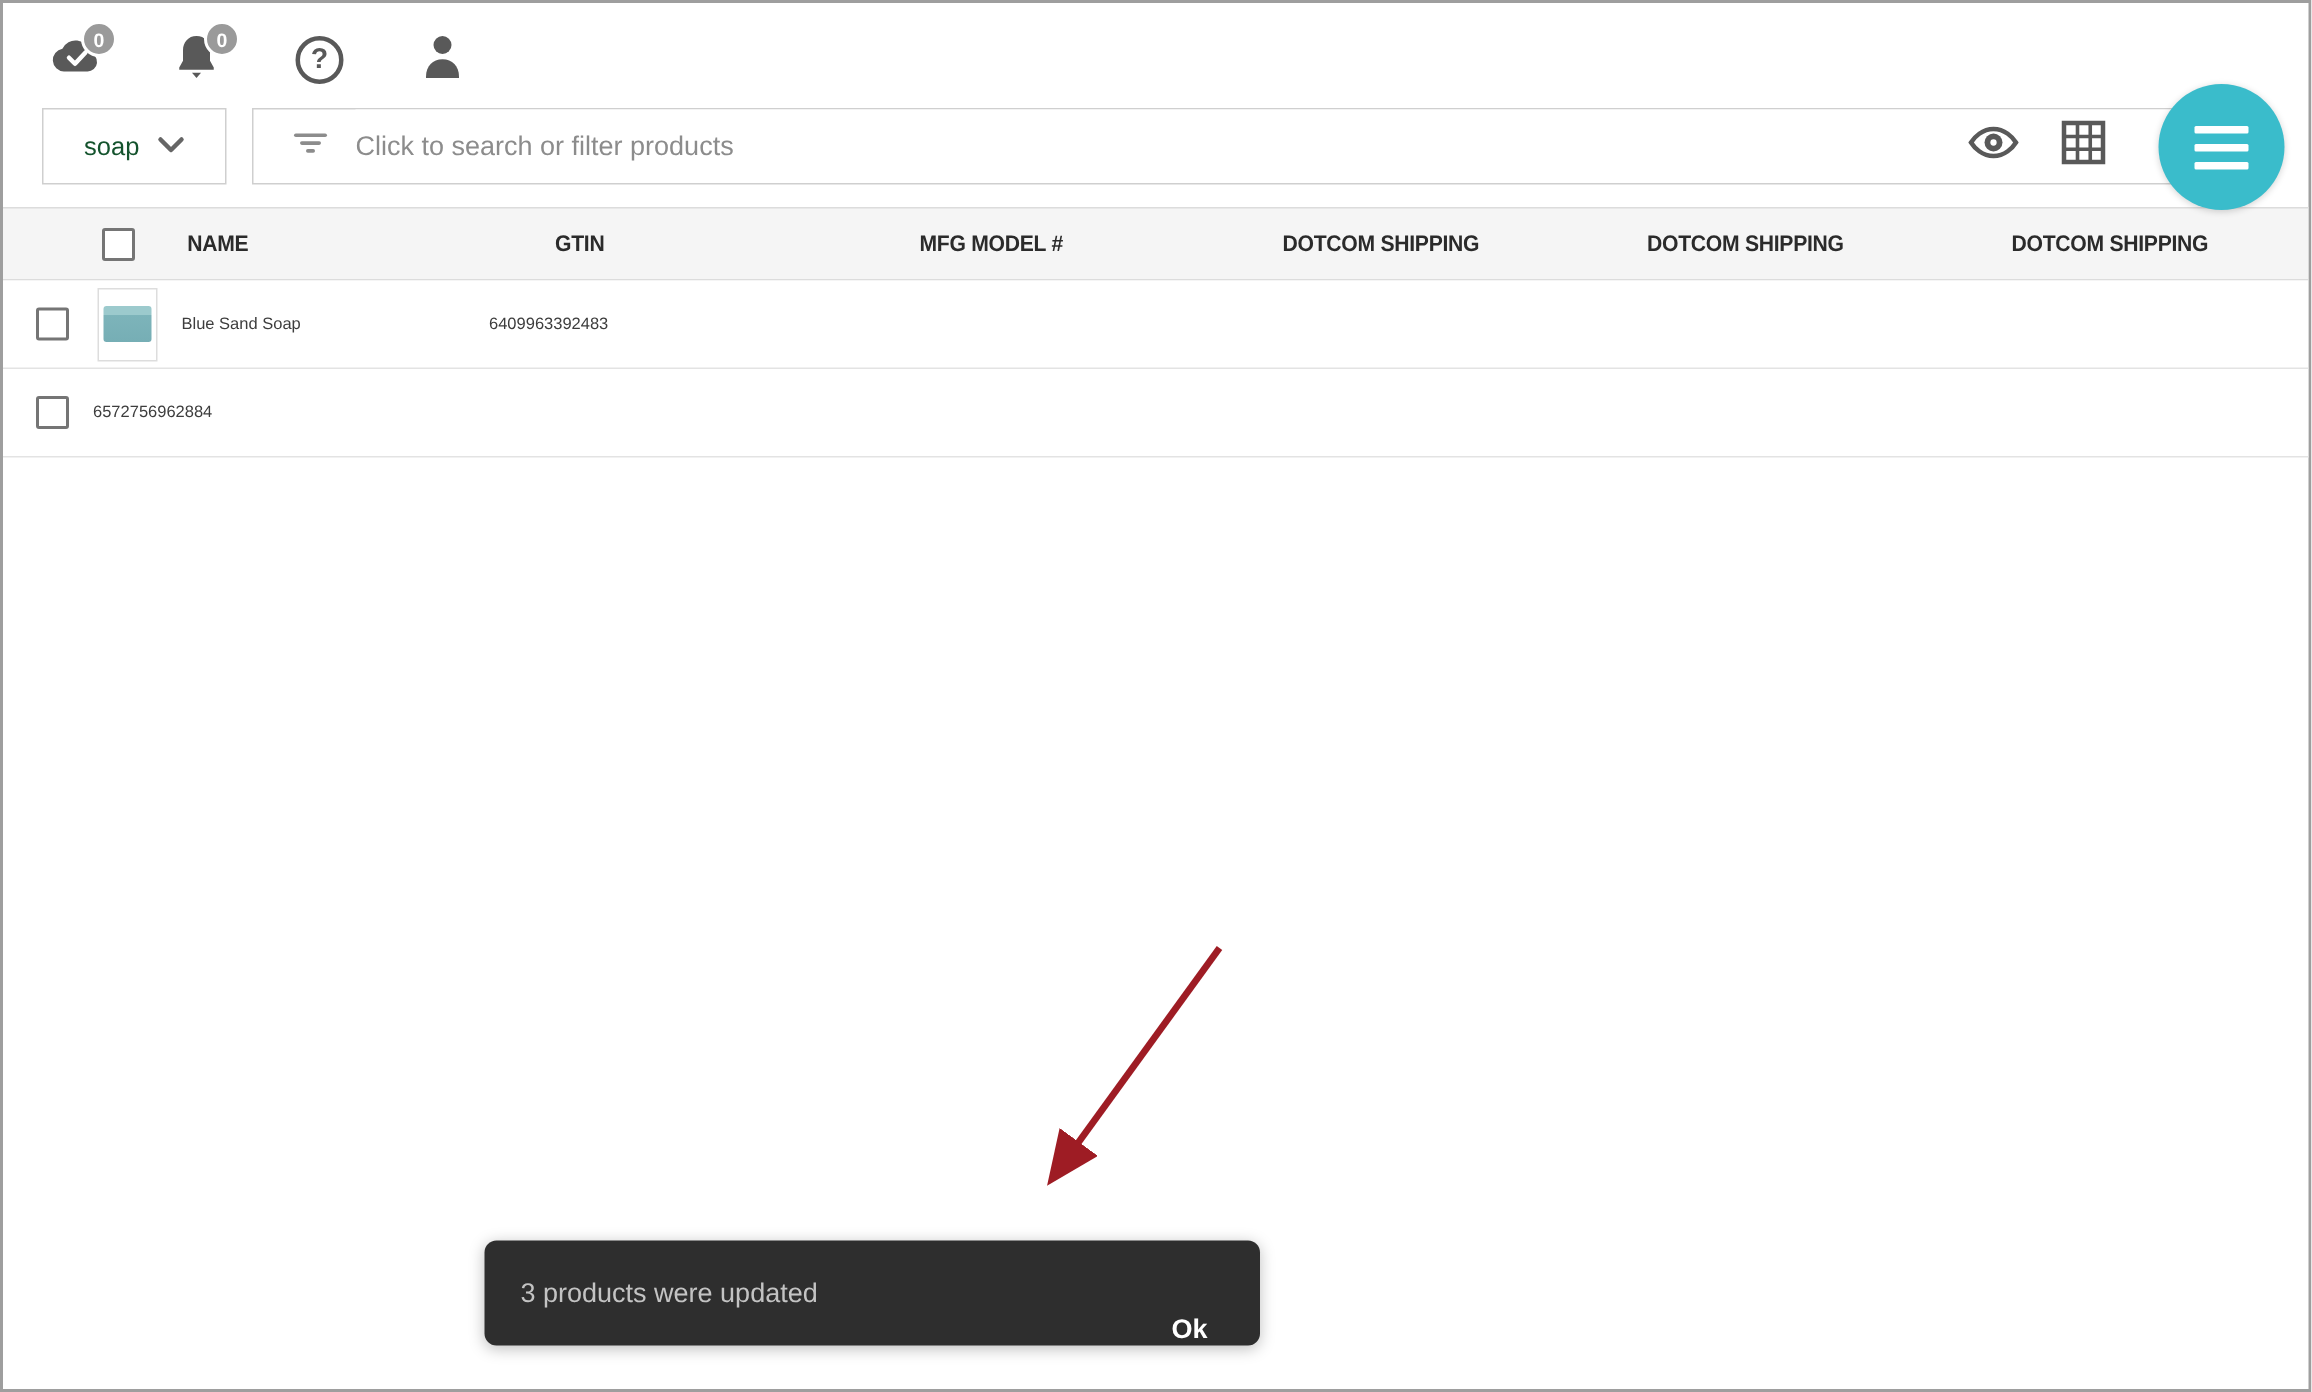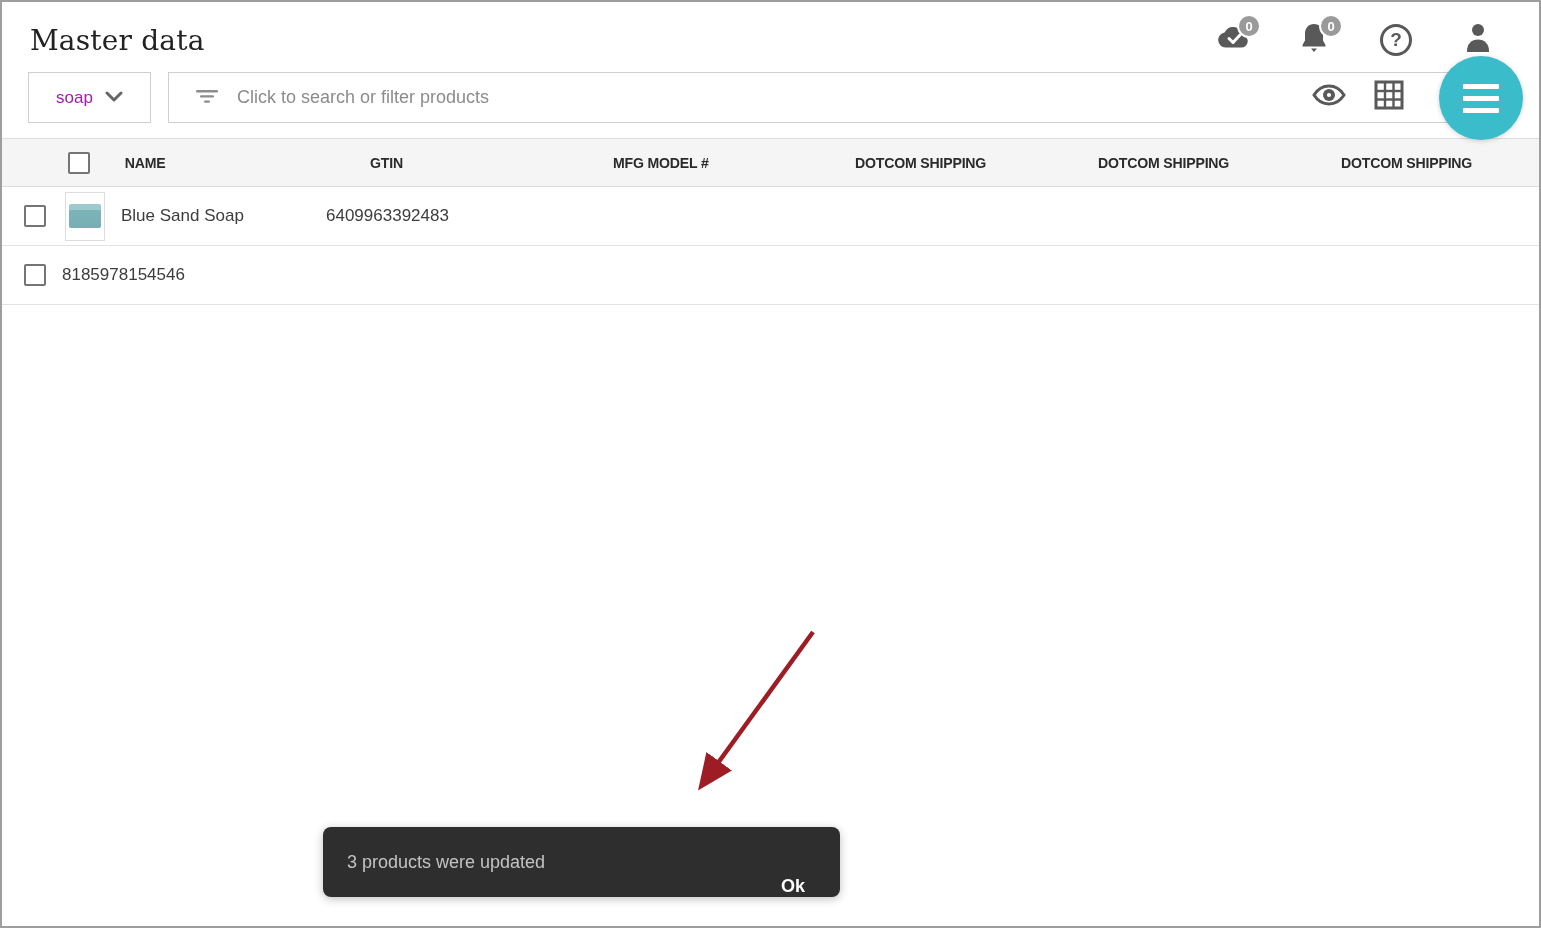--- a/index.html
+++ b/index.html
@@ -44,21 +44,21 @@
     font-size: 19px; font-weight: 700;
   }
 
   
   .filterbar { position: relative; height: 66px; padding: 0 28px; }
   .category-dd {
     position: absolute; left: 26px; top: 0;
     width: 123px; height: 51px;
     border: 1px solid #cfcfcf; background: #fff;
     display: flex; align-items: center; justify-content: center; gap: 12px;
-    font-size: 17px; color: #a21caf; cursor: pointer;
+    font-size: 17px; color: #14532d; cursor: pointer;
   }
   .search-box {
     position: absolute; left: 166px; top: 0;
     width: 1312px; height: 51px;
     border: 1px solid #cfcfcf; background: #fff;
     display: flex; align-items: center; gap: 18px;
     padding-left: 26px;
   }
   .search-box input {
     border: none; outline: none; flex: 1;
@@ -105,21 +105,21 @@
     width: 22px; height: 22px; border: 2.5px solid #757575;
     border-radius: 2px; background: #fff; cursor: pointer;
   }
   .name-cell { display: flex; align-items: center; gap: 16px; }
   .thumb {
     width: 40px; height: 49px; background: #fff;
     border: 1px solid #ddd;
     display: flex; align-items: center; justify-content: center;
     overflow: hidden;
   }
-  .cell-text { font-size: 17px; color: #3d3d3d; }
+  .cell-text { font-size: 11px; color: #3d3d3d; }
   .soap-blue {
     width: 32px; height: 24px; border-radius: 2px;
     background: linear-gradient(180deg, #9ccacd 0%, #9ccacd 24%, #7db4ba 24%, #76aeb5 100%);
   }
   .soap-pink {
     width: 36px; height: 34px;
     background:
       linear-gradient(150deg, #cdb6be 0%, #b698a5 45%, #a3879a 100%);
     clip-path: polygon(8% 62%, 42% 18%, 96% 30%, 92% 72%, 30% 90%);
   }
@@ -152,21 +152,20 @@
   .toast-ok { color: #fff; font-size: 18px; font-weight: 700; cursor: pointer; margin-top: 48px; }
 
   svg .ic { fill: #595959; }
 </style>
 </head>
 <body>
 
 <div class="window">
 
   <div class="topbar">
-    <div class="page-title">Master data</div>
     <div class="top-icons">
 
       <div class="icon-wrap">
         <span>
           <svg width="40" height="28" viewBox="0 0 40 28">
             <path class="ic" d="M30.5 11.1a9.4 9.4 0 0 0-17.9-2.6 7.6 7.6 0 0 0 1 15.1h15.6a6.3 6.3 0 0 0 1.3-12.5z"></path>
             <path d="M17 14.5l4 4 7-7.5" stroke="#fff" stroke-width="3" fill="none" stroke-linecap="round" stroke-linejoin="round"></path>
           </svg>
         </span>
         <span class="badge">0</span>
@@ -279,21 +278,21 @@
       <div class="cell-text"></div>
       <div class="cell-text"></div>
       <div class="cell-text"></div>
     </div>
 
 
     <div class="trow tbody-row">
       <div class="cb-cell">
           <div class="checkbox"></div>
         </div>
-      <div class="cell-text">8185978154546</div>
+      <div class="cell-text">6572756962884</div>
       <div class="cell-text"></div>
       <div class="cell-text"></div>
       <div class="cell-text"></div>
       <div class="cell-text"></div>
     </div>
 
   </div>
 
   <svg class="arrow-svg" width="1541" height="928" viewBox="0 0 1541 928">
     <defs>

